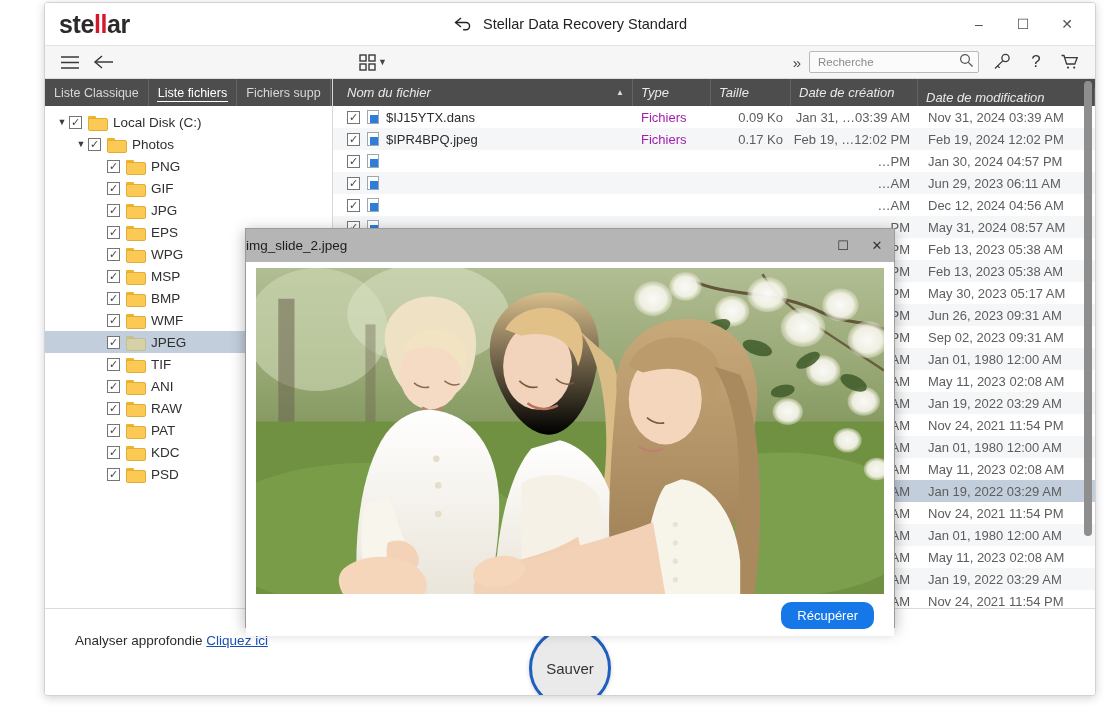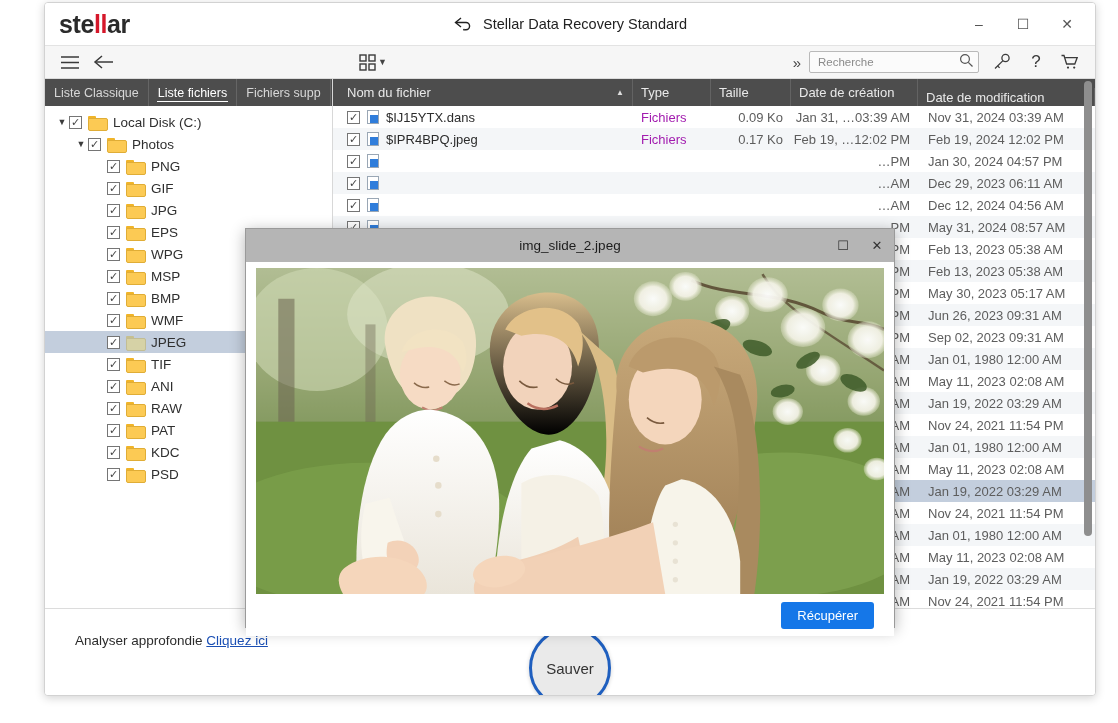--- a/index.html
+++ b/index.html
@@ -197,20 +197,21 @@
     overflow: hidden;
     background: #fff;
   }
   .list-head {
     height: 27px;
     background: #4d4d4d;
     display: flex;
     color: #e9e9e9;
     font-size: 13px;
     flex: 0 0 auto;
+    font-style: italic;
   }
   .lh {
     display: flex; align-items: center;
     border-right: 1px solid #636363;
     padding: 0 8px;
     cursor: pointer;
     white-space: nowrap;
   }
   .lh.name { flex: 0 0 300px; padding-left: 14px; justify-content: space-between; }
   .lh.type { flex: 0 0 78px; }
@@ -275,21 +276,21 @@
     z-index: 20;
   }
   .dlg-title {
     height: 33px;
     background: #b5b5b5;
     display: flex; align-items: center;
     position: relative;
     flex: 0 0 auto;
   }
   .dlg-title-text {
-    position: absolute; left:0; right:0; text-align:center;
+    position: absolute; left:0; right:0; text-align:left;
     font-size: 13.5px; color: #1d1d1d;
     pointer-events: none;
   }
   .dlg-btns { margin-left:auto; display:flex; z-index:2; }
   .dlg-btn {
     width: 34px; height: 33px;
     display:flex; align-items:center; justify-content:center;
     color:#333; font-size:13px; cursor:pointer;
   }
   .dlg-body {
@@ -309,21 +310,21 @@
     display: flex; align-items: center; justify-content: flex-end;
     padding-right: 10px;
     background: #ffffff;
   }
   .btn-recover {
     background: #1577e8;
     color: #fff;
     border: none;
     font-size: 13px;
     padding: 6px 16px;
-    border-radius: 3px;
+    border-radius: 10px;
     cursor: pointer;
     font-family: "Liberation Sans", sans-serif;
   }
 
   
   .footer {
     position: relative;
     height: 120px;
     border-top: 1px solid #dcdcdc;
     background: #ffffff;
@@ -597,21 +598,21 @@
           </div>
           <div class="row alt">
             <div class="c name">
               <span class="cbox" style="margin-right: 0px;">✓</span>
               <span class="fileicon"></span>
               <span></span>
             </div>
             <div class="c type"></div>
             <div class="c size"></div>
             <div class="c dcrea">…AM</div>
-            <div class="c dmod">Dec 29, 2023 06:11 AM</div>
+            <div class="c dmod">Jun 29, 2023 06:11 AM</div>
           </div>
           <div class="row">
             <div class="c name">
               <span class="cbox" style="margin-right: 0px;">✓</span>
               <span class="fileicon"></span>
               <span></span>
             </div>
             <div class="c type"></div>
             <div class="c size"></div>
             <div class="c dcrea">…AM</div>

